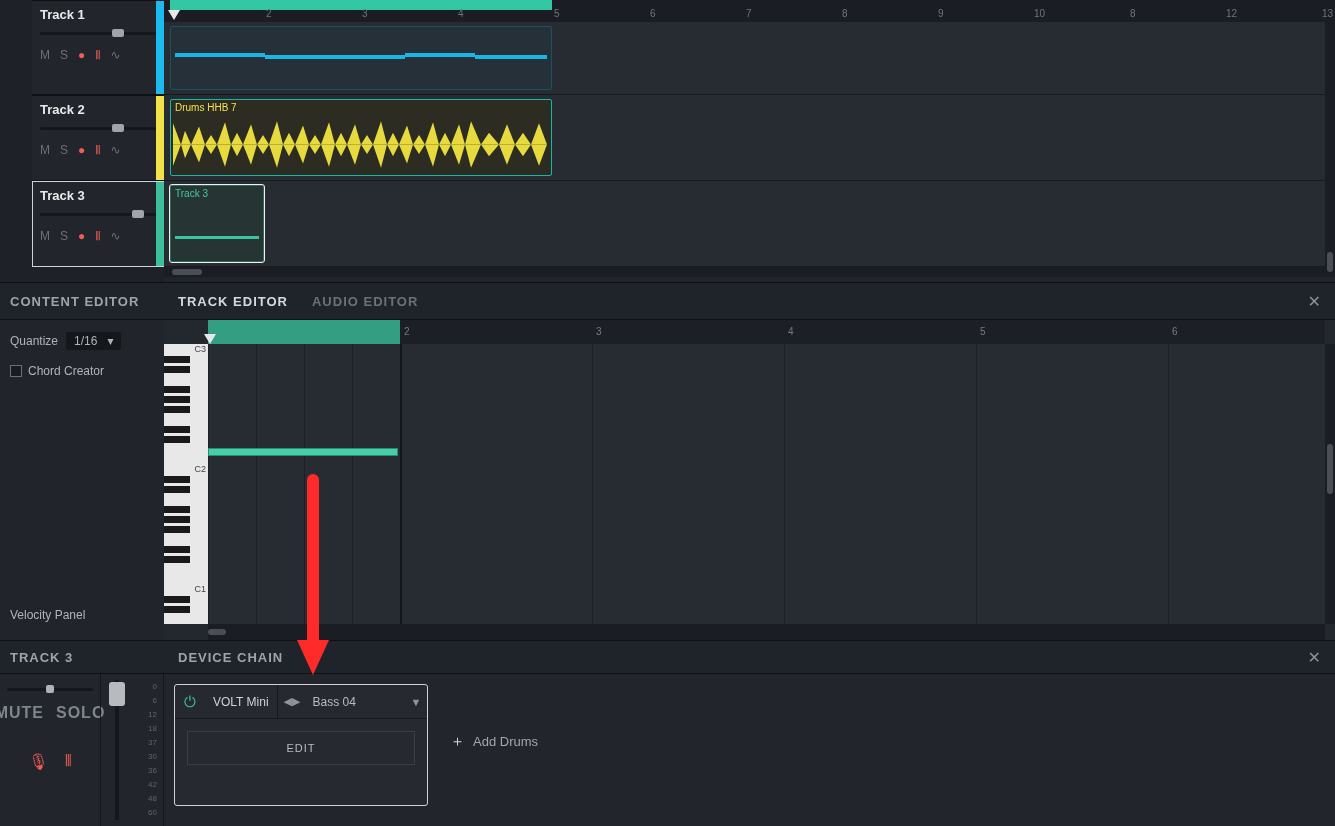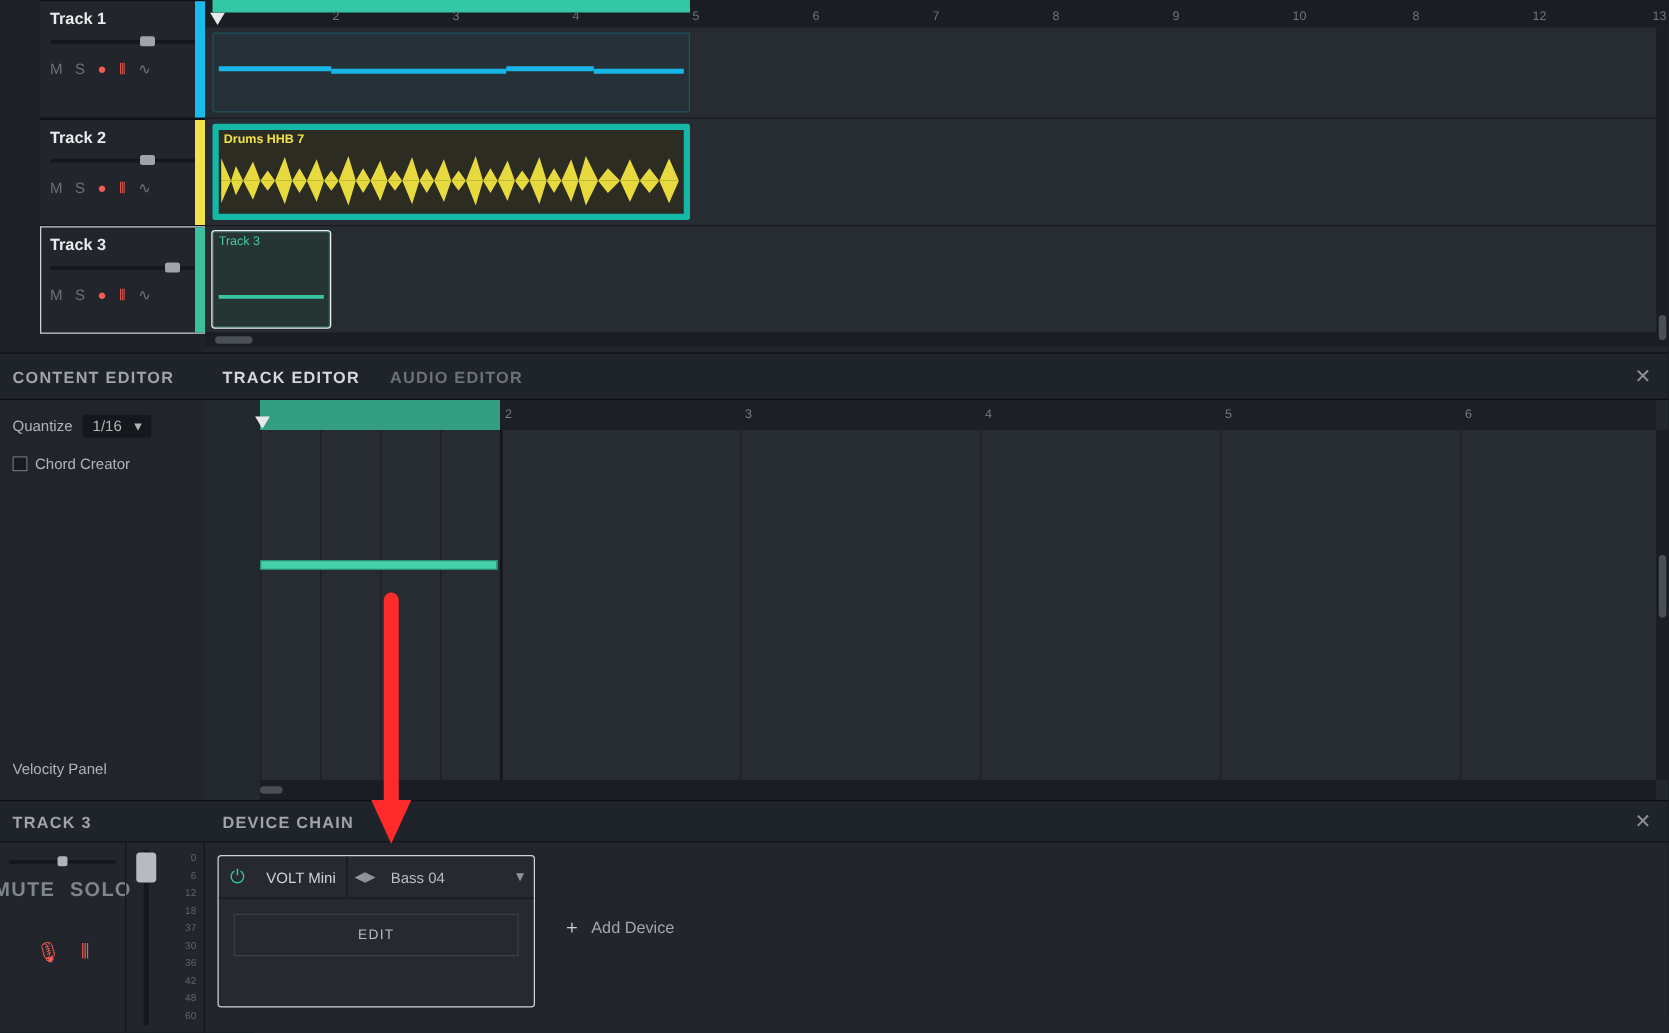--- a/index.html
+++ b/index.html
@@ -24,21 +24,21 @@
 
   .arrange { flex:1; position:relative; background:#21252b; overflow:hidden;}
   .ruler-top{ position:absolute; top:0; left:0; right:0; height:22px; background:#1a1e24; }
   .ruler-top .loop{position:absolute; top:0; height:10px; background:#33c8a3; }
   .ruler-top .tick{position:absolute; top:8px; font-size:10px; color:#6e747b;}
   .playhead-top{position:absolute; top:10px; width:12px; height:12px; transform:translateX(-6px);}
   .playhead-top svg{display:block;}
   .track-row{position:absolute; left:0; right:0; height:86px; border-bottom:1px solid #171a1f; background:#272b32;}
   .clip{position:absolute; top:4px; bottom:4px; border-radius:2px;}
   .clip.cyan{background:#253038; border:1px solid #18535f;}
-  .clip.yellow{background:#2c2c22; border:5px solid #14b8a6;font-weight:bold;}
+  .clip.yellow{background:#2c2c22; border:1px solid #14b8a6;}
   .clip.teal{background:#263434; border:1px solid #2c6b5d;}
   .clip.teal.selected{outline:1px solid #eef0f2;}
   .clip-label{position:absolute; top:2px; left:4px; font-size:10px;}
   .clip.yellow .clip-label{color:#f2e24a;}
   .clip.teal  .clip-label{color:#46c8a3;}
   .cyan-notes{position:absolute; left:0; right:0; height:4px; background:#17b6e6;}
   .wave{position:absolute; left:0; right:0; top:18px; bottom:4px;}
   .teal-note{position:absolute; height:3px; background:#39c5a0;}
   .scrollbar-h-top{position:absolute; left:0; right:0; bottom:0; height:10px; background:#1a1e24;}
   .scrollbar-h-top .thumb{position:absolute;top:2px;height:6px;background:#4a4f56;border-radius:3px;}
@@ -253,20 +253,42 @@
         <svg width="12" height="12">
             <polygon points="0,0 12,0 6,10" fill="#e8e8e8"></polygon>
           </svg>
       </div>
       <span class="tick" style="left:196px">2</span>
       <span class="tick" style="left:388px">3</span>
       <span class="tick" style="left:580px">4</span>
       <span class="tick" style="left:772px">5</span>
       <span class="tick" style="left:964px">6</span>
     </div>
+    <div class="piano-keys">
+      <span class="key-label" style="top:0px">C3</span>
+      <span class="key-label" style="top:120px">C2</span>
+      <span class="key-label" style="top:240px">C1</span>
+
+      <div class="piano-black" style="top:12px"></div>
+        <div class="piano-black" style="top:22px"></div>
+      <div class="piano-black" style="top:42px"></div>
+        <div class="piano-black" style="top:52px"></div>
+        <div class="piano-black" style="top:62px"></div>
+      <div class="piano-black" style="top:82px"></div>
+        <div class="piano-black" style="top:92px"></div>
+      <div class="piano-black" style="top:132px"></div>
+        <div class="piano-black" style="top:142px"></div>
+      <div class="piano-black" style="top:162px"></div>
+        <div class="piano-black" style="top:172px"></div>
+        <div class="piano-black" style="top:182px"></div>
+      <div class="piano-black" style="top:202px"></div>
+        <div class="piano-black" style="top:212px"></div>
+      <div class="piano-black" style="top:252px"></div>
+        <div class="piano-black" style="top:262px"></div>
+    </div>
     <div class="roll-grid">
       <div class="vline" style="left:0"></div>
         <div class="vline" style="left:48px"></div>
         <div class="vline" style="left:96px"></div>
         <div class="vline" style="left:144px"></div>
       <div class="vline" style="left:192px;background:#12151a;width:2px;"></div>
       <div class="vline" style="left:384px"></div>
         <div class="vline" style="left:576px"></div>
         <div class="vline" style="left:768px"></div>
         <div class="vline" style="left:960px"></div>
@@ -330,16 +352,16 @@
         <div class="dev-name">VOLT Mini</div>
         <div class="preset-nav">◀▶</div>
         <div class="preset-name">Bass 04</div>
         <div class="dd-caret">▼</div>
       </div>
       <div class="edit-btn">EDIT</div>
       <div style="height:28px"></div>
     </div>
     <div class="add-device">
       <span class="plus">＋</span>
-      <span>Add Device</span>
+      <span>Add Drums</span>
     </div>
   </div>
 </div>
 
 </body></html>

